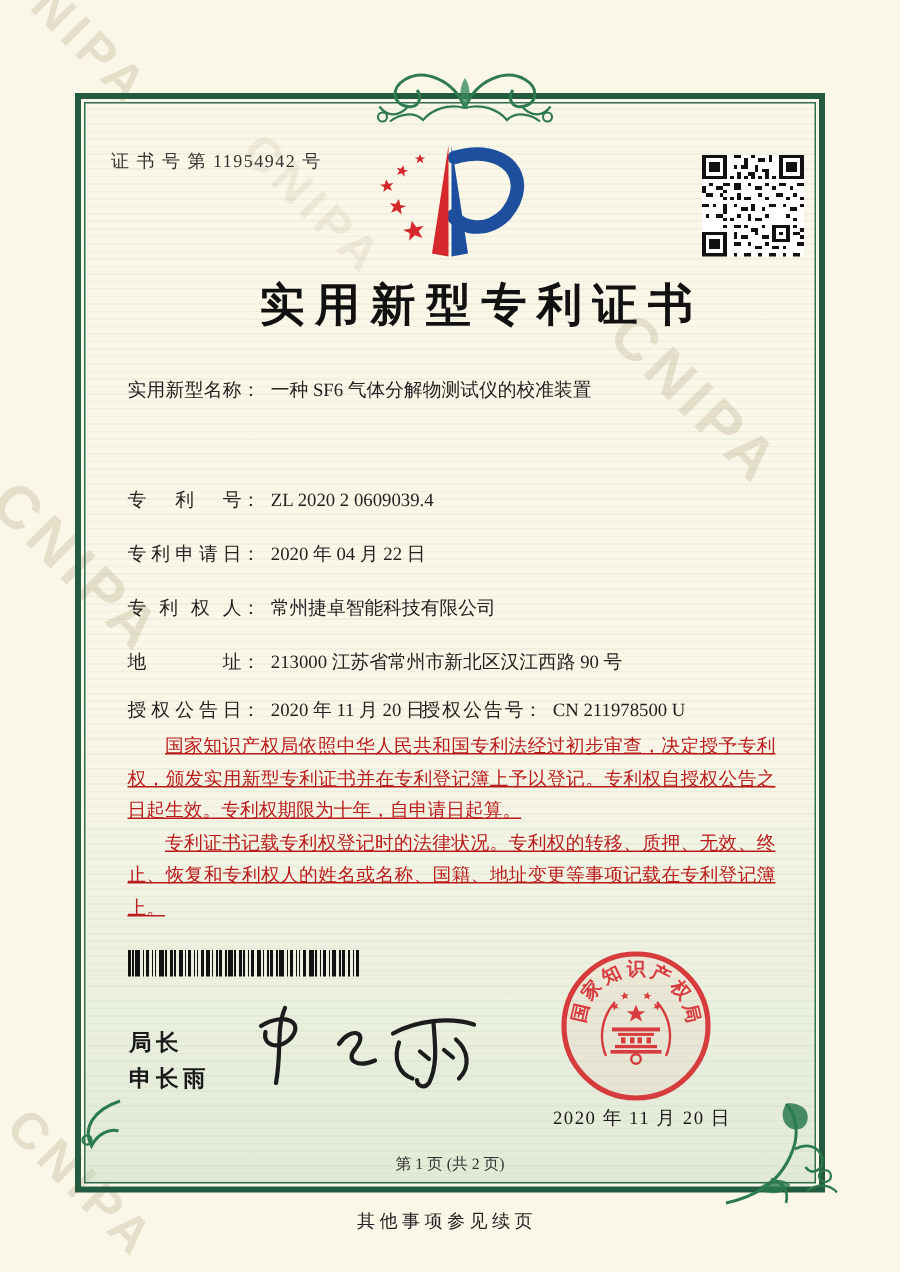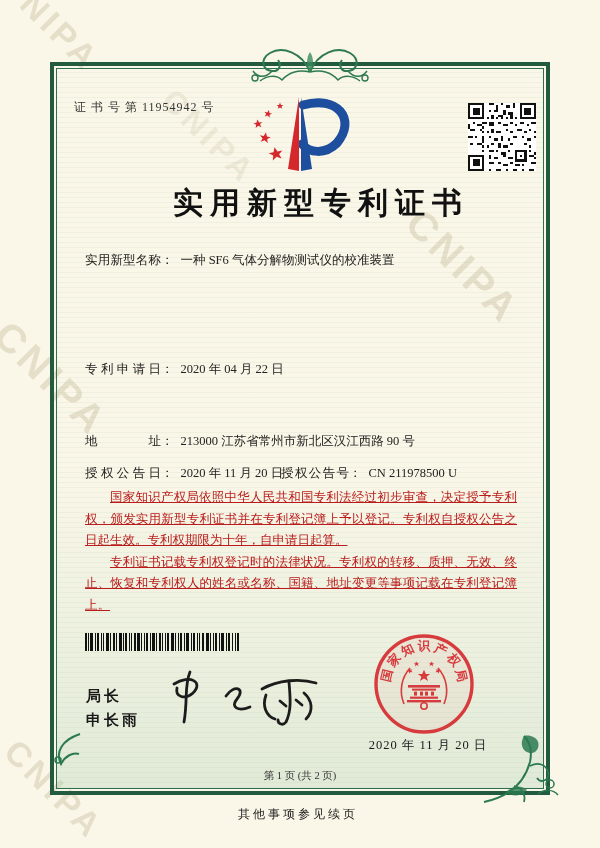--- a/index.html
+++ b/index.html
@@ -93,22 +93,28 @@
     <rect x="0" y="0" width="29" height="29" fill="#ffffff"></rect>
     <path fill="#111" fill-rule="evenodd" d="M0 0h7v7h-7z M1 1h5v5h-5z M2 2h3v3h-3z M22 0h7v7h-7z M23 1h5v5h-5z M24 2h3v3h-3z M0 22h7v7h-7z M1 23h5v5h-5z M2 24h3v3h-3z M20 20h5v5h-5z M21 21h3v3h-3z M22 22h1v1h-1z"></path>
     <path fill="#111" d="M8 6h1v1h-1z M10 6h1v1h-1z M12 6h1v1h-1z M14 6h1v1h-1z M16 6h1v1h-1z M18 6h1v1h-1z M20 6h1v1h-1z M6 8h1v1h-1z M6 10h1v1h-1z M6 12h1v1h-1z M6 14h1v1h-1z M6 16h1v1h-1z M6 18h1v1h-1z M6 20h1v1h-1z M9 0h2v1h-2z M12 1h1v2h-1z M14 0h1v1h-1z M16 1h2v1h-2z M19 0h1v2h-1z M9 3h1v1h-1z M11 3h2v1h-2z M15 3h1v2h-1z M17 4h2v1h-2z M10 5h1v1h-1z M13 5h2v1h-2z M18 5h1v1h-1z M0 9h1v2h-1z M2 8h1v1h-1z M4 9h2v1h-2z M7 8h1v1h-1z M9 8h2v2h-2z M13 8h1v1h-1z M15 9h2v1h-2z M18 8h1v1h-1z M20 9h1v1h-1z M22 8h2v1h-2z M25 9h1v1h-1z M27 8h2v1h-2z M1 11h2v1h-2z M5 11h1v1h-1z M8 12h1v1h-1z M10 11h1v2h-1z M12 12h2v1h-2z M16 11h1v1h-1z M18 12h1v1h-1z M21 11h2v1h-2z M24 12h1v1h-1z M26 11h1v1h-1z M28 12h1v1h-1z M0 14h2v1h-2z M3 14h1v1h-1z M6 15h1v1h-1z M9 14h1v1h-1z M11 15h2v1h-2z M14 14h1v2h-1z M17 15h1v1h-1z M19 14h2v1h-2z M23 14h1v1h-1z M25 15h2v1h-2z M28 14h1v1h-1z M1 17h1v1h-1z M4 17h2v1h-2z M8 18h1v1h-1z M10 17h1v1h-1z M13 17h1v2h-1z M15 18h2v1h-2z M18 17h1v1h-1z M24 17h1v1h-1z M26 18h1v1h-1z M9 20h2v1h-2z M12 20h1v1h-1z M14 21h2v1h-2z M17 20h1v1h-1z M26 20h1v1h-1z M28 21h1v1h-1z M9 22h1v2h-1z M11 23h2v1h-2z M15 22h1v1h-1z M17 23h2v1h-2z M26 22h2v1h-2z M28 23h1v1h-1z M9 25h2v1h-2z M13 25h1v1h-1z M15 26h2v1h-2z M18 25h1v1h-1z M20 26h2v1h-2z M23 26h1v1h-1z M27 25h2v1h-2z M9 28h1v1h-1z M12 28h2v1h-2z M16 28h1v1h-1z M19 28h2v1h-2z M23 28h1v1h-1z M26 28h2v1h-2z"></path>
   </svg>
 
   <div class="title">实用新型专利证书</div>
 
   <div class="row" style="top:252px;">
     <span class="label">实用新型名称</span><span>：</span><span class="val">一种 SF6 气体分解物测试仪的校准装置</span>
   </div>
+  <div class="row" style="top:325px;">
+    <span class="label">专利号</span><span>：</span><span class="val">ZL 2020 2 0609039.4</span>
+  </div>
   <div class="row" style="top:361px;">
     <span class="label">专利申请日</span><span>：</span><span class="val">2020 年 04 月 22 日</span>
+  </div>
+  <div class="row" style="top:397px;">
+    <span class="label">专利权人</span><span>：</span><span class="val">常州捷卓智能科技有限公司</span>
   </div>
   <div class="row" style="top:433px;">
     <span class="label">地址</span><span>：</span><span class="val">213000 江苏省常州市新北区汉江西路 90 号</span>
   </div>
   <div class="row" style="top:465px;">
     <span class="label">授权公告日</span><span>：</span><span class="val">2020 年 11 月 20 日</span>
     <span class="pair2">
       <span class="label" style="width:68px;">授权公告号</span><span>：</span><span class="val">CN 211978500 U</span>
     </span>
   </div>

